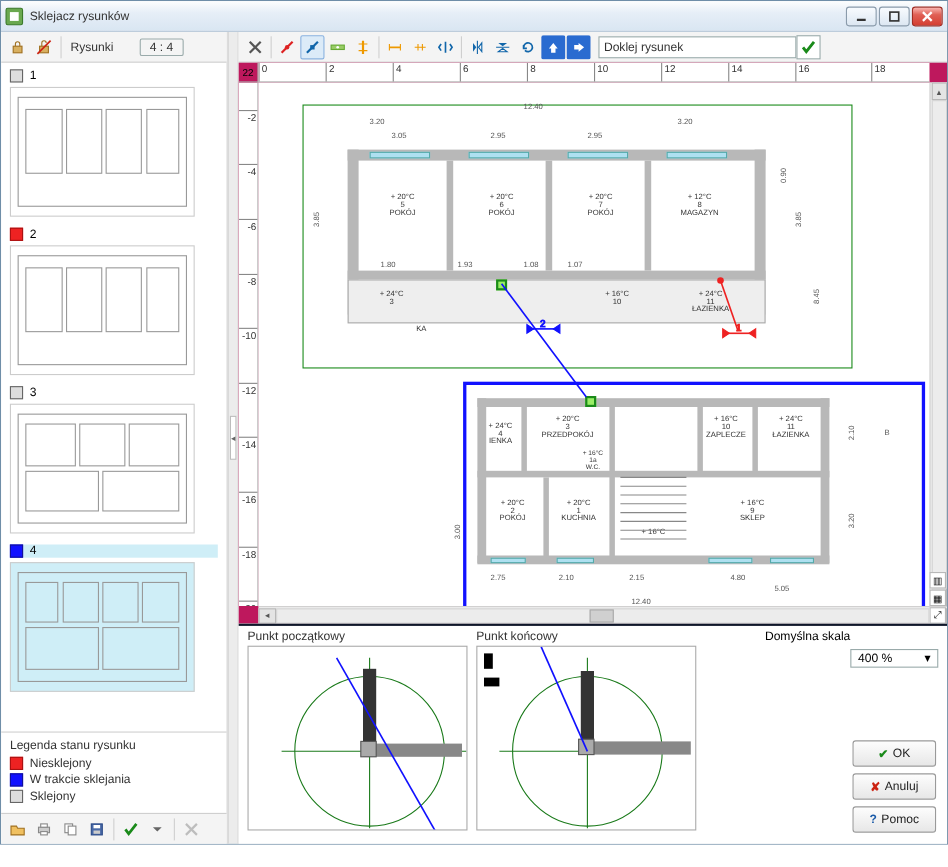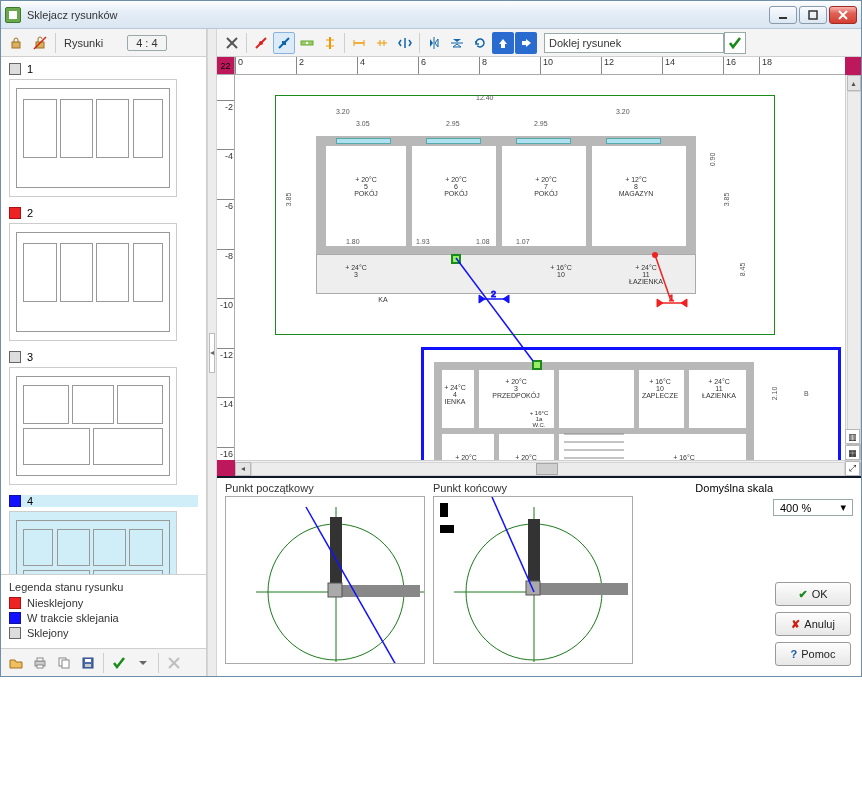--- a/index.html
+++ b/index.html
@@ -1,17 +1,17 @@
 <!DOCTYPE html>
 <html><head>
 <meta charset="utf-8">
 <style>
   * { box-sizing: border-box; }
   body { margin:0; font-family: "Segoe UI", Tahoma, Arial, sans-serif; font-size:11px; background:#fff; }
-  .window { width:862px; height:677px; border:1px solid #6f8ea8; background:#f3f3f3; display:flex; flex-direction:column; position:relative; }
+  .window { width:862px; height:768px; border:1px solid #6f8ea8; background:#f3f3f3; display:flex; flex-direction:column; position:relative; }
   .titlebar { height:28px; background:linear-gradient(#fdfefe,#e6eef7 40%,#d9e6f2); display:flex; align-items:center; padding:0 4px; border-bottom:1px solid #b7c8d9; }
   .titlebar .title-icon { width:16px; height:16px; background:#6aa84f; border:1px solid #3b7a2a; border-radius:2px; margin-right:6px; position:relative; }
   .titlebar .title-icon:before { content:""; position:absolute; left:3px; top:3px; width:8px; height:8px; background:#fff; }
   .titlebar .title-text { flex:1; color:#333; }
   .winbtns { display:flex; gap:2px; }
   .winbtn { width:28px; height:18px; border:1px solid #8a9bab; border-radius:3px; background:linear-gradient(#f8fbfe,#dce7f2); display:flex; align-items:center; justify-content:center; font-size:10px; color:#333; cursor:default; }
   .winbtn.close { background:linear-gradient(#f8b5b0,#e06055 40%,#d43f32); color:#fff; border-color:#a02c22; }
   .winbtn.close svg, .winbtn svg { display:block; }
 
   .main { flex:1; display:flex; overflow:hidden; }
@@ -373,21 +373,21 @@
         <div class="ruler-h" id="ruler-h">
             <div class="tick" style="left: 0px;">0</div>
             <div class="tick" style="left: 61px;">2</div>
             <div class="tick" style="left: 122px;">4</div>
             <div class="tick" style="left: 183px;">6</div>
             <div class="tick" style="left: 244px;">8</div>
             <div class="tick" style="left: 305px;">10</div>
             <div class="tick" style="left: 366px;">12</div>
             <div class="tick" style="left: 427px;">14</div>
             <div class="tick" style="left: 488px;">16</div>
-            <div class="tick" style="left: 524px;">18</div>
+            <div class="tick" style="left: 557px;">18</div>
           </div>
         <div class="canvas-body">
           <div class="ruler-v" id="ruler-v">
               <div class="tick" style="top: 24.8px;">-2</div>
               <div class="tick" style="top: 74.4px;">-4</div>
               <div class="tick" style="top: 124px;">-6</div>
               <div class="tick" style="top: 173.6px;">-8</div>
               <div class="tick" style="top: 223.2px;">-10</div>
               <div class="tick" style="top: 272.8px;">-12</div>
               <div class="tick" style="top: 322.4px;">-14</div>

